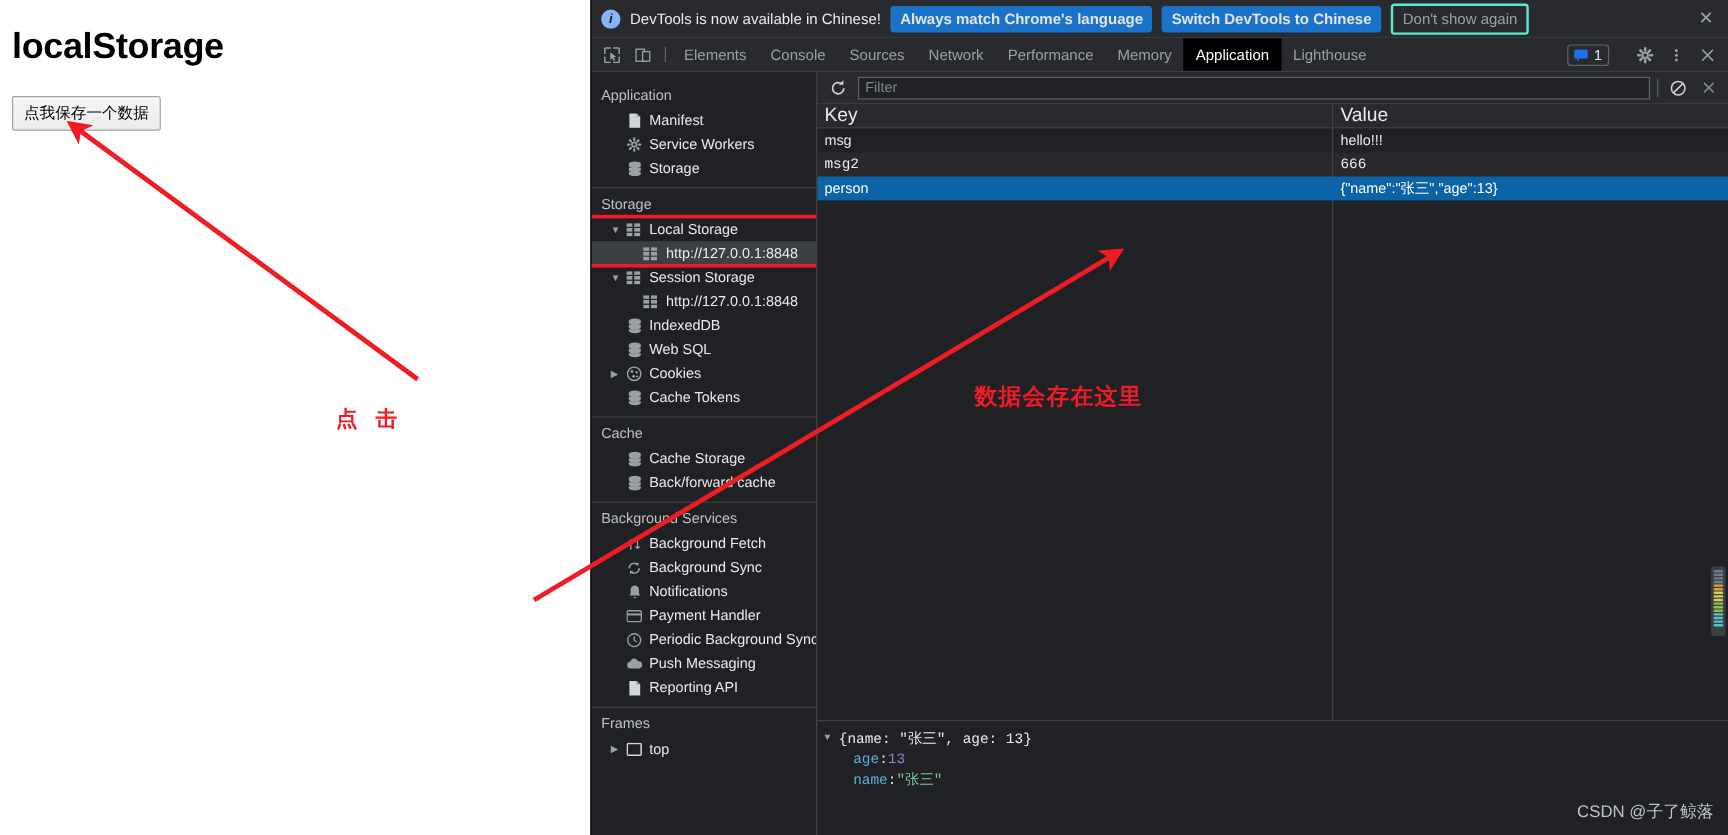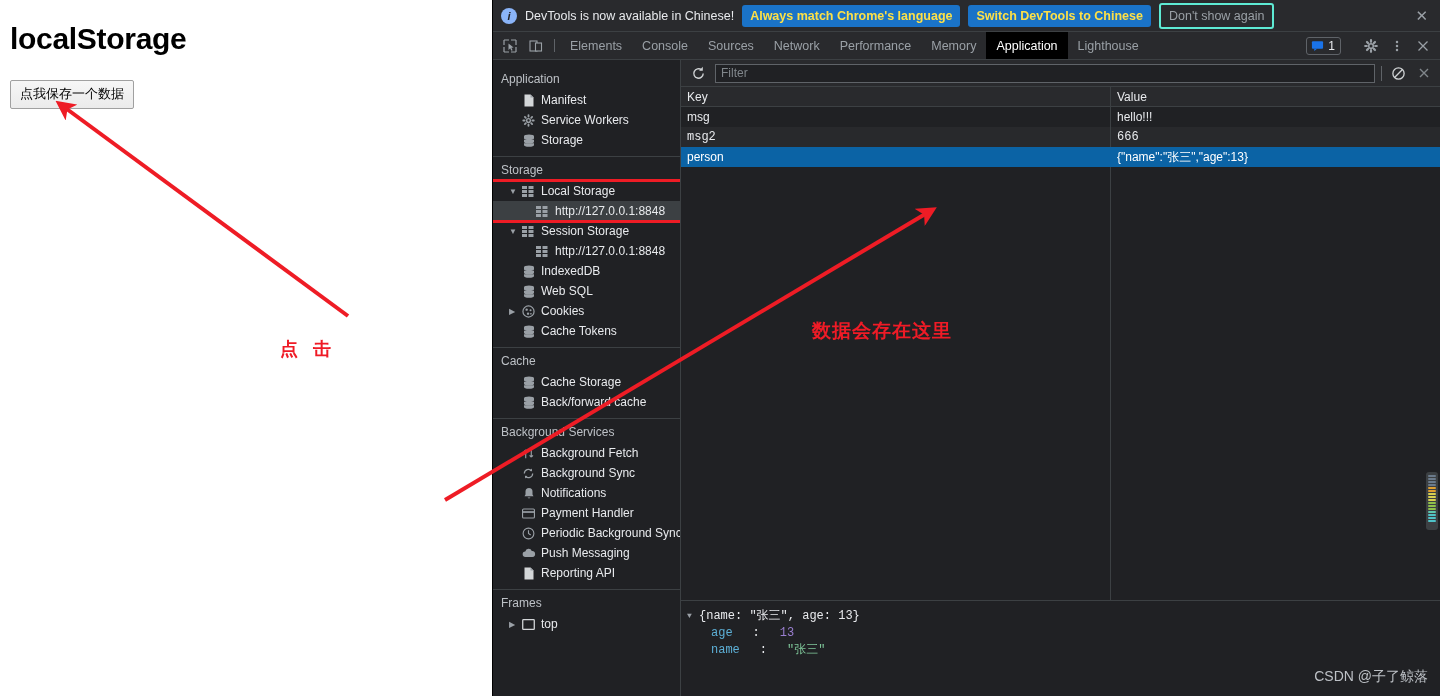--- a/index.html
+++ b/index.html
@@ -69,21 +69,21 @@
     width: 16px; height: 16px; border-radius: 50%;
     background: #8ab4f8; color: #202124;
     font-size: 11px; font-weight: bold; font-style: italic;
     display: flex; align-items: center; justify-content: center;
     flex: 0 0 auto;
   }
   #banner-text { font-size: 12.5px; color: #e8eaed; white-space: nowrap; }
   .banner-btn {
     font-family: "Liberation Sans", sans-serif;
     font-size: 12.5px; font-weight: bold;
-    color: #fde047;
+    color: #e5e5e5;
     background: #1a73c8;
     border: none; border-radius: 3px;
     padding: 4px 8px;
     white-space: nowrap; cursor: default;
   }
   .banner-btn.secondary {
     background: transparent;
     color: #9aa0a6; font-weight: normal;
     border: 2px solid #5eead4;
   }
@@ -193,21 +193,21 @@
   #filter-input::placeholder { color: #80868b; }
   .fb-sep { width: 1px; height: 15px; background: #5f6368; }
   .fb-icon { width: 20px; display: flex; align-items: center; justify-content: center; cursor: default; color: #9aa0a6; }
 
   
   #kv-table { flex: 1; display: flex; flex-direction: column; min-height: 0; background: #202124; }
   .kv-head {
     display: flex; height: 20px; align-items: center;
     background: #292a2d;
     border-bottom: 1px solid #3c4043;
-    font-size: 12px; color: #e8eaed;
+    font-size: 16px; color: #e8eaed;
   }
   .kv-row { display: flex; height: 20px; align-items: center; font-size: 12px; color: #e8eaed; cursor: default; }
   .kv-row.alt { background: #28292c; font-family: Liberation Mono, monospace; }
   .kv-row.selected { background: #0b63a5; color: #ffffff; }
   .col-key { width: 430px; flex: 0 0 430px; padding-left: 6px; border-right: 1px solid #3c4043; height: 100%; display: flex; align-items: center; overflow: hidden; white-space: nowrap; }
   .col-val { flex: 1; padding-left: 6px; height: 100%; display: flex; align-items: center; overflow: hidden; white-space: nowrap; }
   .kv-row.selected .col-key { border-right-color: #0b63a5; }
   #kv-filler { flex: 1; display: flex; }
   #kv-filler .col-key { border-right: 1px solid #3c4043; }
 
@@ -217,21 +217,21 @@
     border-top: 1px solid #3c4043;
     background: #202124;
     font-family: "Liberation Mono", monospace;
     font-size: 12px;
     padding: 6px 0 0 0;
     overflow: hidden;
   }
   .pv-line { display: flex; align-items: center; height: 17px; white-space: nowrap; padding-left: 6px; }
   .pv-twisty { width: 12px; color: #9aa0a6; font-size: 8px; }
   .pv-root { color: #e8eaed; }
-  .pv-indent { padding-left: 30px; gap: 20px; }
+  .pv-indent { padding-left: 30px; }
   .pv-key { color: #5db0d7; }
   .pv-num { color: #9a7fd0; }
   .pv-str { color: #7ec699; }
   .pv-punct { color: #e8eaed; }
 
   
   #minimap {
     position: absolute; right: 2px; top: 472px;
     width: 12px; height: 58px;
     background: #3c4043; border-radius: 3px;

